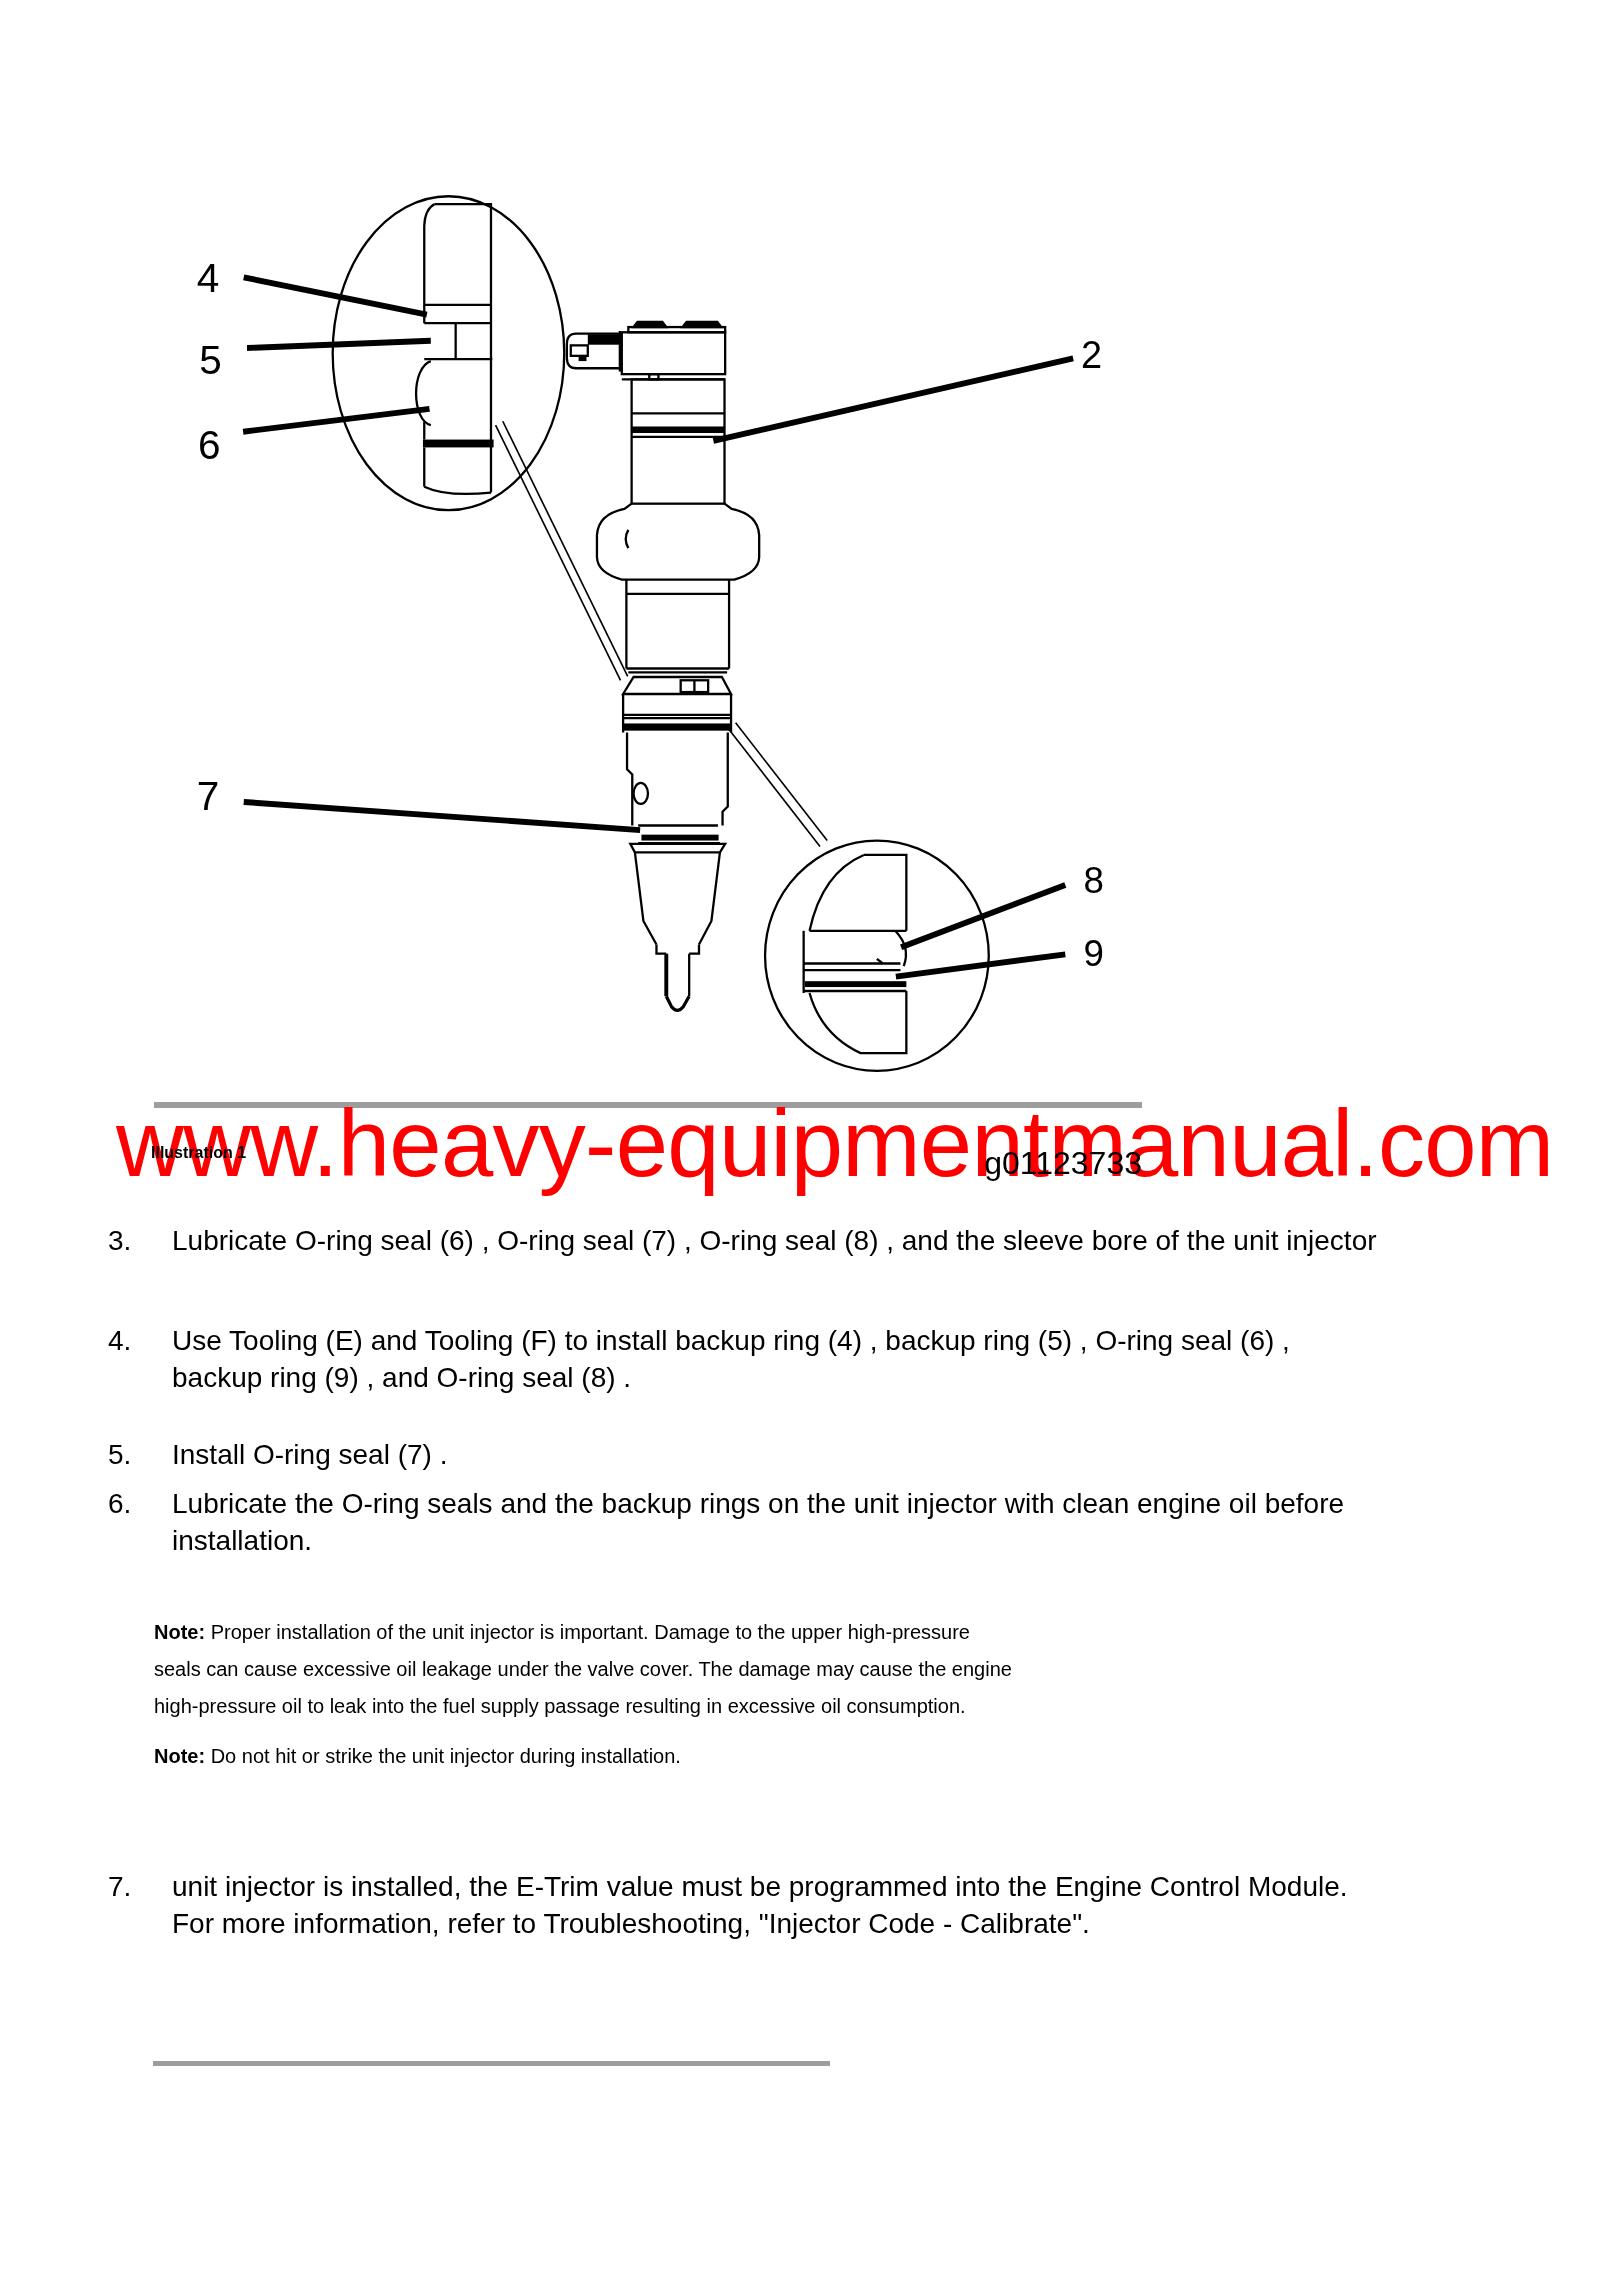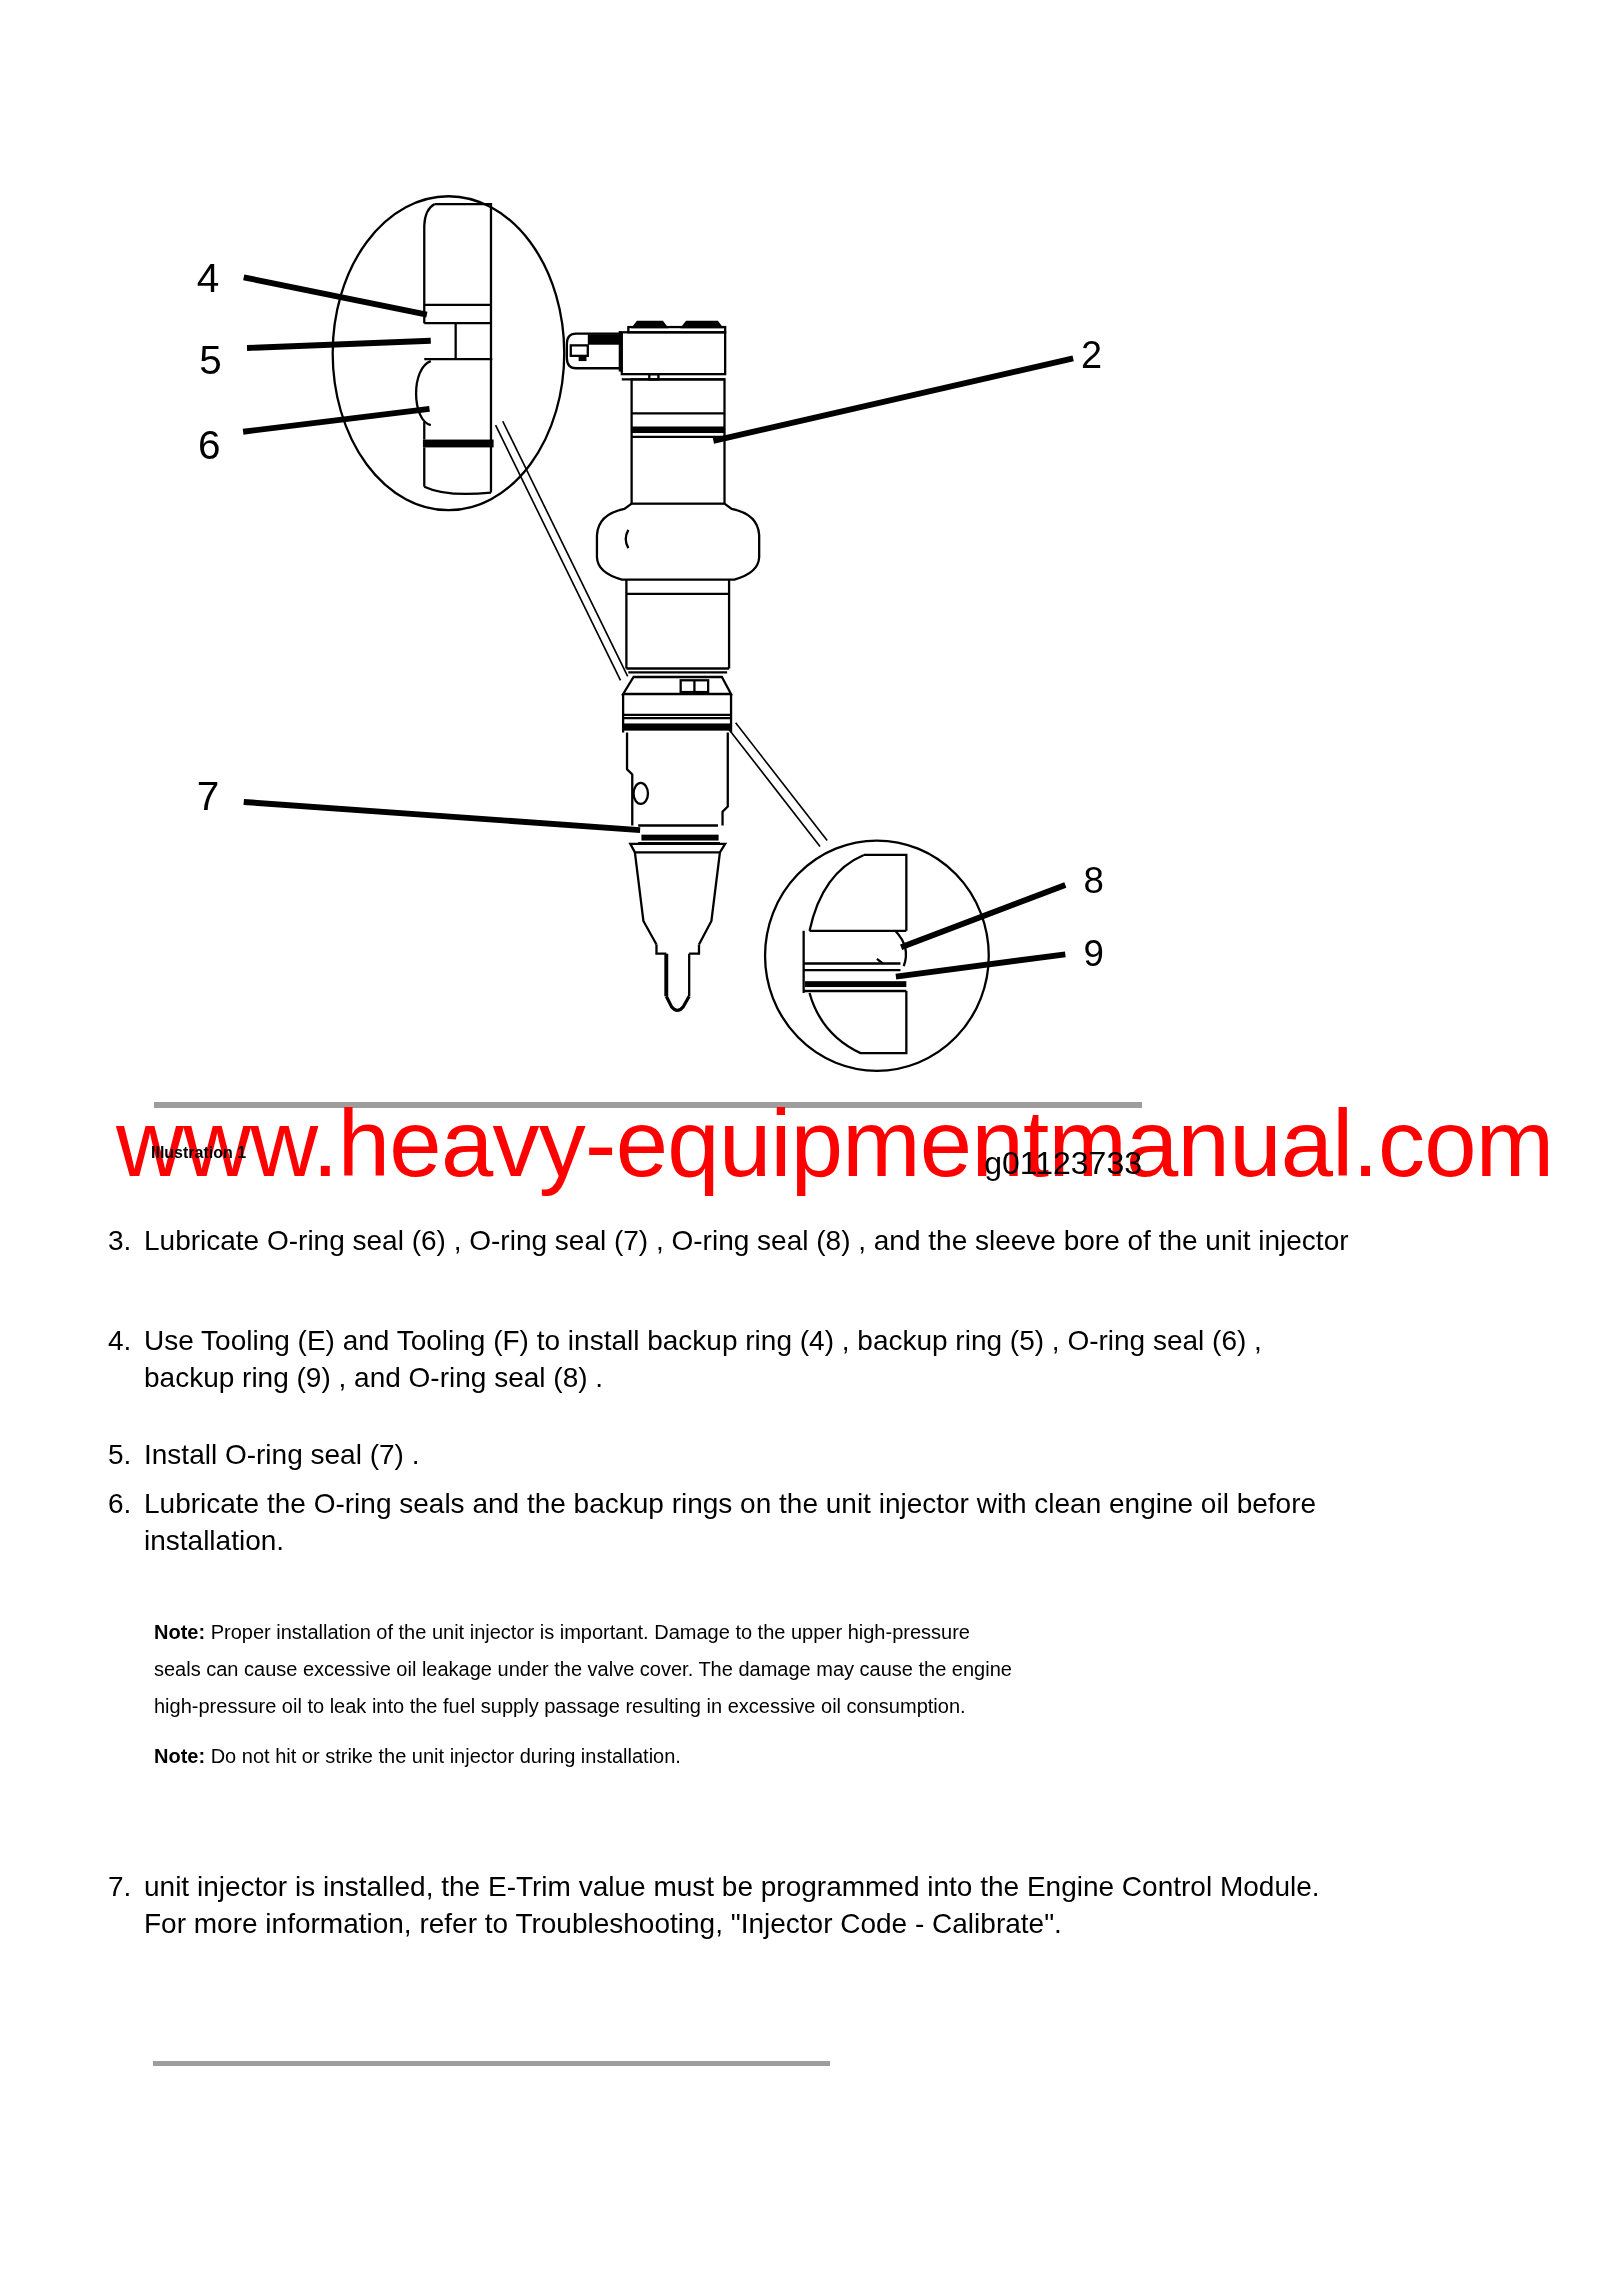--- a/index.html
+++ b/index.html
@@ -25,21 +25,21 @@
     position:absolute;left:949px;top:1145px;width:193px;
     text-align:right;font-size:32px;z-index:3;
   }
   .watermark{
     position:absolute;left:116px;top:1090px;
     font-size:94px;font-weight:normal;letter-spacing:-0.7px;
     white-space:nowrap;z-index:2;
   }
   .step{position:absolute;left:108px;width:1440px;font-size:28px;line-height:37px;}
   .step .num{position:absolute;left:0;top:0;}
-  .step .lines{margin-left:36px;}
+  .step .lines{margin-left:64px;}
   .note{position:absolute;left:154px;width:1394px;font-size:20px;line-height:37px;}
   .tline{white-space:nowrap;height:37px;}
   .note .lbl{font-weight:bold;}
 </style>
 </head>
 <body>
 
 <div class="page">
 
   <div class="figure-wrap">

